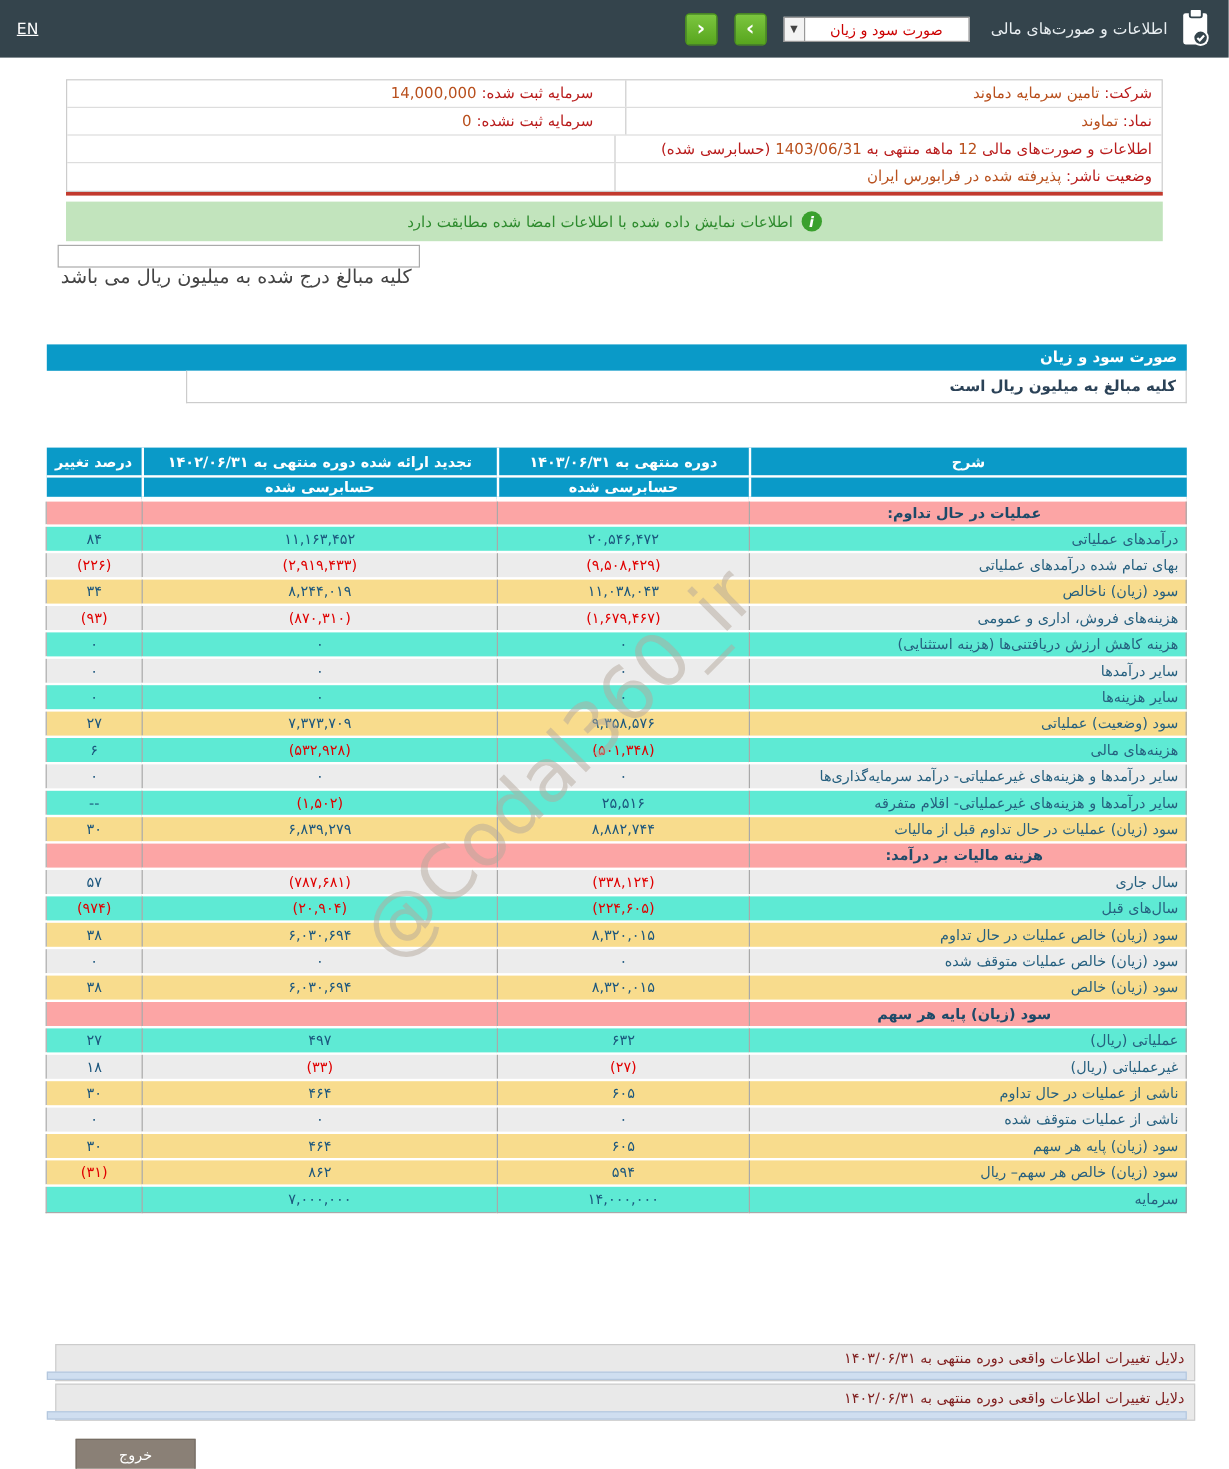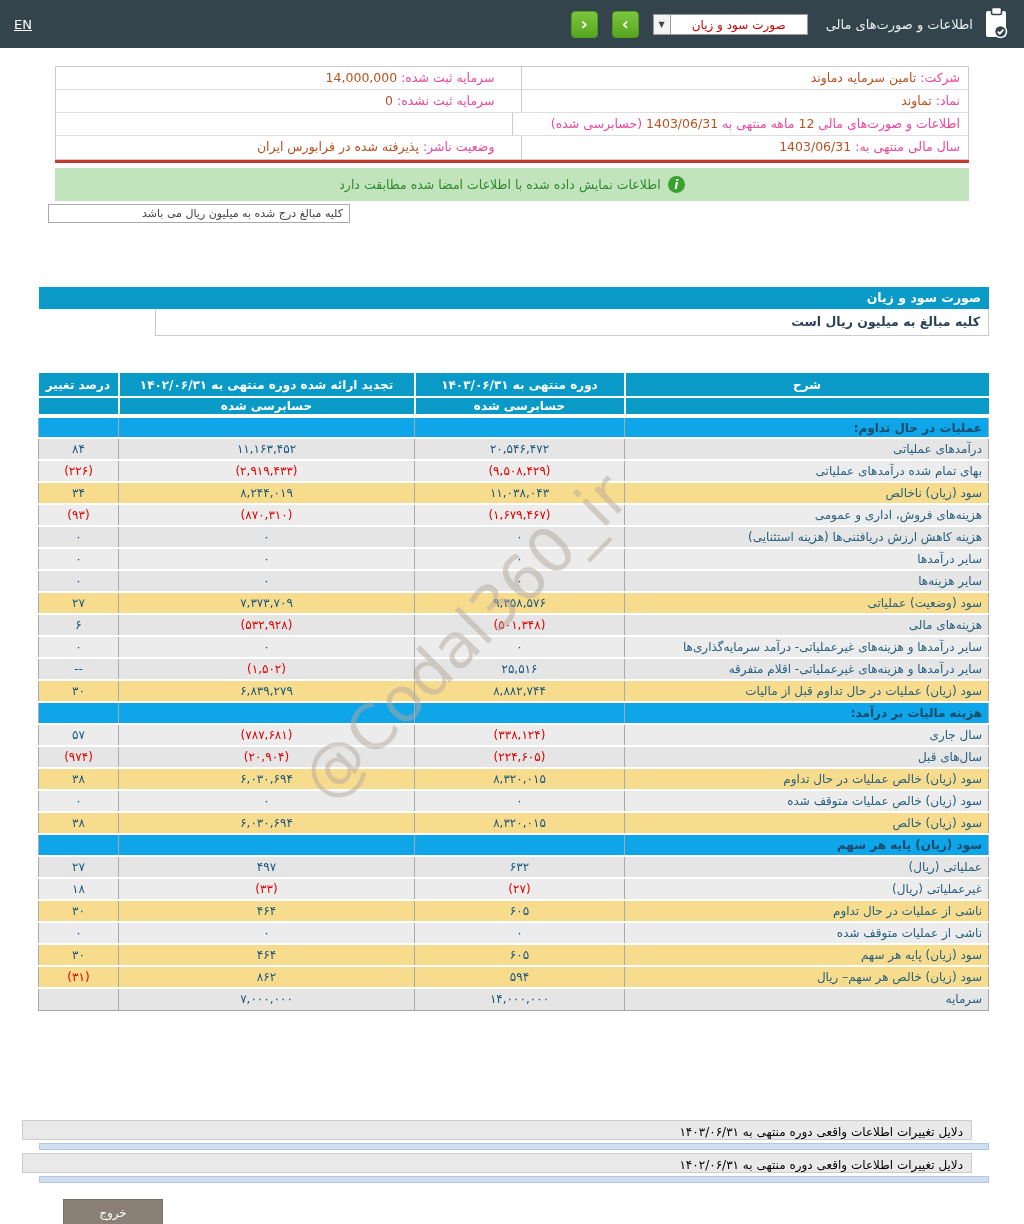--- a/index.html
+++ b/index.html
@@ -33,39 +33,39 @@
   .en-link { color:#fff; font-size:13px; text-decoration:underline; cursor:pointer; }
   
   .info-table {
     position:absolute; top:66px; right:55px; width:914px;
     border:1px solid #ccc; background:#fff; font-size:12.5px;
   }
   .info-row { display:flex; height:23px; border-bottom:1px solid #ddd; }
   .info-row:last-child { border-bottom:none; }
   .info-cell { width:50%; padding:3px 8px 0 8px; white-space:nowrap; overflow:hidden; }
   .info-cell:first-child { border-left:1px solid #ccc;margin-left:19px; }
-  .seg-label { color:#ec4899; }
+  .seg-label { color:#b91c1c; }
   .seg-value { color:#b9511f; }
   .red-line { position:absolute; top:160px; right:55px; width:914px; height:3px; background:#c23a2e; }
   
   .banner {
     position:absolute; top:168px; right:55px; width:914px; height:33px;
     background:#c2e4bd; display:flex; align-items:center; justify-content:center; gap:7px;
   }
   .banner-text { color:#2e8b2e; font-size:12.5px; }
   .info-icon {
     width:17px; height:17px; border-radius:50%; background:#3aa02e; color:#fff;
     font-size:12px; font-weight:bold; display:flex; align-items:center; justify-content:center;
     font-style:italic;
   }
   
   .million-btn {
     position:absolute; top:204px; left:48px; width:302px; height:19px;
-    background:#fff; border:1px solid #aaa; font-size:11px; color:#444;
-    text-align:right; padding:2px 6px 0 0; white-space:nowrap; cursor:pointer;
+    background:#fff; border:1px solid #aaa; font-size:16px; color:#444;
+    text-align:right; padding:16px 6px 0 0; white-space:nowrap; cursor:pointer;
   }
   
   .section-title {
     position:absolute; top:287px; right:35px; width:950px; height:22px;
     background:#0a9ac8; color:#fff; font-weight:bold; font-size:12.5px;
     padding:3px 8px 0 0;
   }
   .amounts-note {
     position:absolute; top:309px; right:35px; width:834px; height:27px;
     background:#fff; border:1px solid #ccc; border-top:none;
@@ -85,35 +85,35 @@
   thead th:last-child { border-left:none; }
   tbody td {
     height:22px; font-size:12px; border-left:1px solid #a9a9a9;
     border-bottom:2px solid #fff; color:#1b567d;
   }
   tbody td:first-child { border-right:1px solid #a9a9a9; }
   tbody tr:last-child td { border-bottom:1px solid #a9a9a9; }
   td.c-desc { text-align:right; padding-right:6px; color:#26607f; }
   td.c-num, td.c-pct { direction:ltr; text-align:center; }
   td.neg { color:#e00000; }
-  .r-blue td { background:#e5e5e5; }
+  .r-blue td { background:#5eead4; }
   .r-gray td { background:#ececec; }
   .r-yellow td { background:#f8dc8d; }
-  .r-section td { background:#0ea5e9; }
+  .r-section td { background:#fca5a5;text-align:center; }
   .r-section td.c-desc { font-weight:bold; color:#1c4a68; }
   
   .watermark {
     position:absolute; top:600px; left:250px; z-index:30; pointer-events:none;
     direction:ltr; font-size:62px; color:rgba(180,168,155,.5);
     transform:rotate(-45deg); white-space:nowrap;
   }
   
   .footer-note {
-    position:absolute; right:52px; width:950px; height:20px;
-    background:#e9e9e9; border:1px solid #ccc; color:#000000; font-size:12px;
+    position:absolute; right:28px; width:950px; height:31px;
+    background:#e9e9e9; border:1px solid #ccc; color:#7f1d1d; font-size:12px;
     padding:4px 8px 0 0; cursor:pointer;
   }
   .footer-blue {
     position:absolute; right:35px; width:950px; height:7px;
     background:#cfdef0; border:1px solid #b4c7de;
   }
   .fn1 { top:1120px; } .fb1 { top:1143px; }
   .fn2 { top:1153px; } .fb2 { top:1176px; }
   .exit-btn {
     position:absolute; top:1199px; left:63px; width:100px; height:28px;
@@ -151,21 +151,20 @@
       <div class="info-cell"><span class="seg-label">سرمایه ثبت شده:</span> <span class="seg-value">14,000,000</span></div>
     </div>
     <div class="info-row">
       <div class="info-cell"><span class="seg-label">نماد:</span> <span class="seg-value">تماوند</span></div>
       <div class="info-cell"><span class="seg-label">سرمایه ثبت نشده:</span> <span class="seg-value">0</span></div>
     </div>
     <div class="info-row">
       <div class="info-cell"><span class="seg-label">اطلاعات و صورت‌های مالی</span> <span class="seg-value">12</span> <span class="seg-label">ماهه منتهی به</span> <span class="seg-value">1403/06/31</span> <span class="seg-label">(حسابرسی شده)</span></div>
     </div>
     <div class="info-row">
-      <div class="info-cell"><span class="seg-label">سال مالی منتهی به:</span> <span class="seg-value">1403/06/31</span></div>
       <div class="info-cell"><span class="seg-label">وضعیت ناشر:</span> <span class="seg-value">پذیرفته شده در فرابورس ایران</span></div>
     </div>
   </div>
 <div class="red-line"></div>
 
 <div class="banner">
   <span class="info-icon">i</span>
   <span class="banner-text">اطلاعات نمایش داده شده با اطلاعات امضا شده مطابقت دارد</span>
 </div>
 

